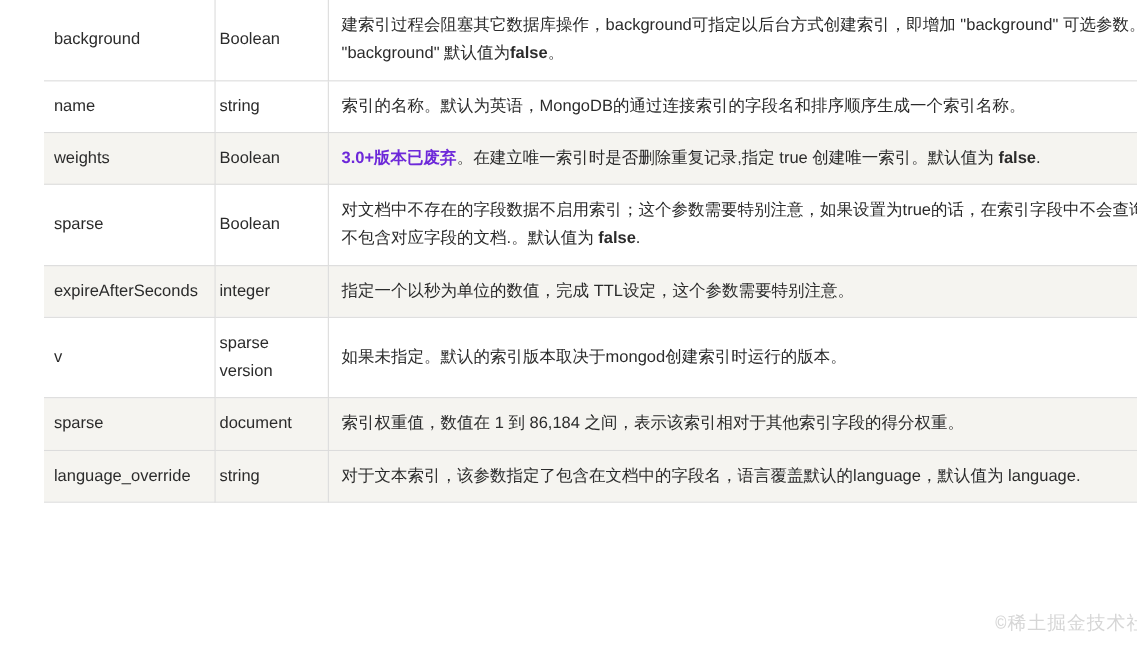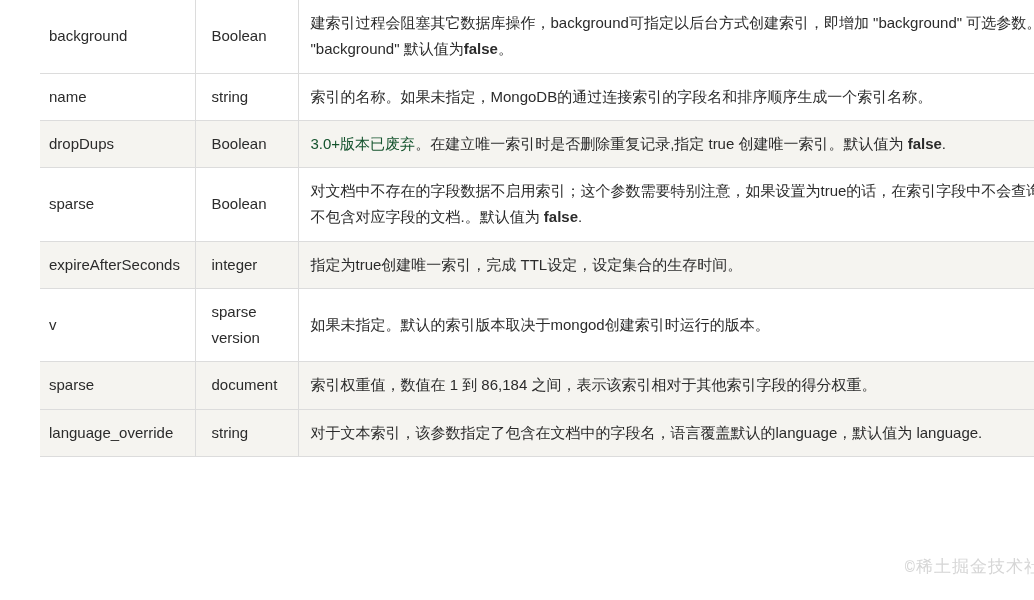--- a/index.html
+++ b/index.html
@@ -45,21 +45,21 @@
     text-align: left;
     word-wrap: break-word;
     overflow-wrap: break-word;
   }
 
   table.options-table td.cell-name {
     border-left: none;
     padding-left: 9px;
   }
   table.options-table td.cell-type {
-    padding-left: 16px;
+    padding-left: 4px;
   }
   table.options-table td.cell-desc {
     padding-left: 12px;
     padding-right: 16px;
   }
 
   
   table.options-table tr:first-child td {
     border-top: none;
   }
@@ -74,22 +74,22 @@
   
   td.cell-type {
     white-space: normal;
   }
 
   .strong-val {
     font-weight: bold;
     color: #2b2b2b;
   }
   .deprecated {
-    color: #14532d;
-    font-weight: normal;
+    color: #6d28d9;
+    font-weight: bold;
   }
 
   .watermark {
     position: absolute;
     right: 14px;
     bottom: 22px;
     font-size: 17px;
     letter-spacing: 1px;
     color: #cfcfcf;
     opacity: 0.85;
@@ -111,36 +111,36 @@
     </colgroup>
     <tbody>
         <tr class="row-plain">
           <td class="cell-name">background</td>
           <td class="cell-type">Boolean</td>
           <td class="cell-desc"><span>建索引过程会阻塞其它数据库操作，background可指定以后台方式创建索引，即增加 "background" 可选参数。 "background" 默认值为</span><span class="strong-val">false</span><span>。</span></td>
         </tr>
         <tr class="row-plain">
           <td class="cell-name">name</td>
           <td class="cell-type">string</td>
-          <td class="cell-desc"><span>索引的名称。如果未指定，MongoDB的通过连接索引的字段名和排序顺序生成一个索引名称。</span></td>
+          <td class="cell-desc"><span>索引的名称。默认为英语，MongoDB的通过连接索引的字段名和排序顺序生成一个索引名称。</span></td>
         </tr>
         <tr class="row-alt">
-          <td class="cell-name">dropDups</td>
+          <td class="cell-name">weights</td>
           <td class="cell-type">Boolean</td>
           <td class="cell-desc"><span class="deprecated">3.0+版本已废弃</span><span>。在建立唯一索引时是否删除重复记录,指定 true 创建唯一索引。默认值为 </span><span class="strong-val">false</span><span>.</span></td>
         </tr>
         <tr class="row-plain">
           <td class="cell-name">sparse</td>
           <td class="cell-type">Boolean</td>
           <td class="cell-desc"><span>对文档中不存在的字段数据不启用索引；这个参数需要特别注意，如果设置为true的话，在索引字段中不会查询出不包含对应字段的文档.。默认值为 </span><span class="strong-val">false</span><span>.</span></td>
         </tr>
         <tr class="row-alt">
           <td class="cell-name">expireAfterSeconds</td>
           <td class="cell-type">integer</td>
-          <td class="cell-desc"><span>指定为true创建唯一索引，完成 TTL设定，设定集合的生存时间。</span></td>
+          <td class="cell-desc"><span>指定一个以秒为单位的数值，完成 TTL设定，这个参数需要特别注意。</span></td>
         </tr>
         <tr class="row-plain">
           <td class="cell-name">v</td>
           <td class="cell-type">sparse version</td>
           <td class="cell-desc"><span>如果未指定。默认的索引版本取决于mongod创建索引时运行的版本。</span></td>
         </tr>
         <tr class="row-alt">
           <td class="cell-name">sparse</td>
           <td class="cell-type">document</td>
           <td class="cell-desc"><span>索引权重值，数值在 1 到 86,184 之间，表示该索引相对于其他索引字段的得分权重。</span></td>

